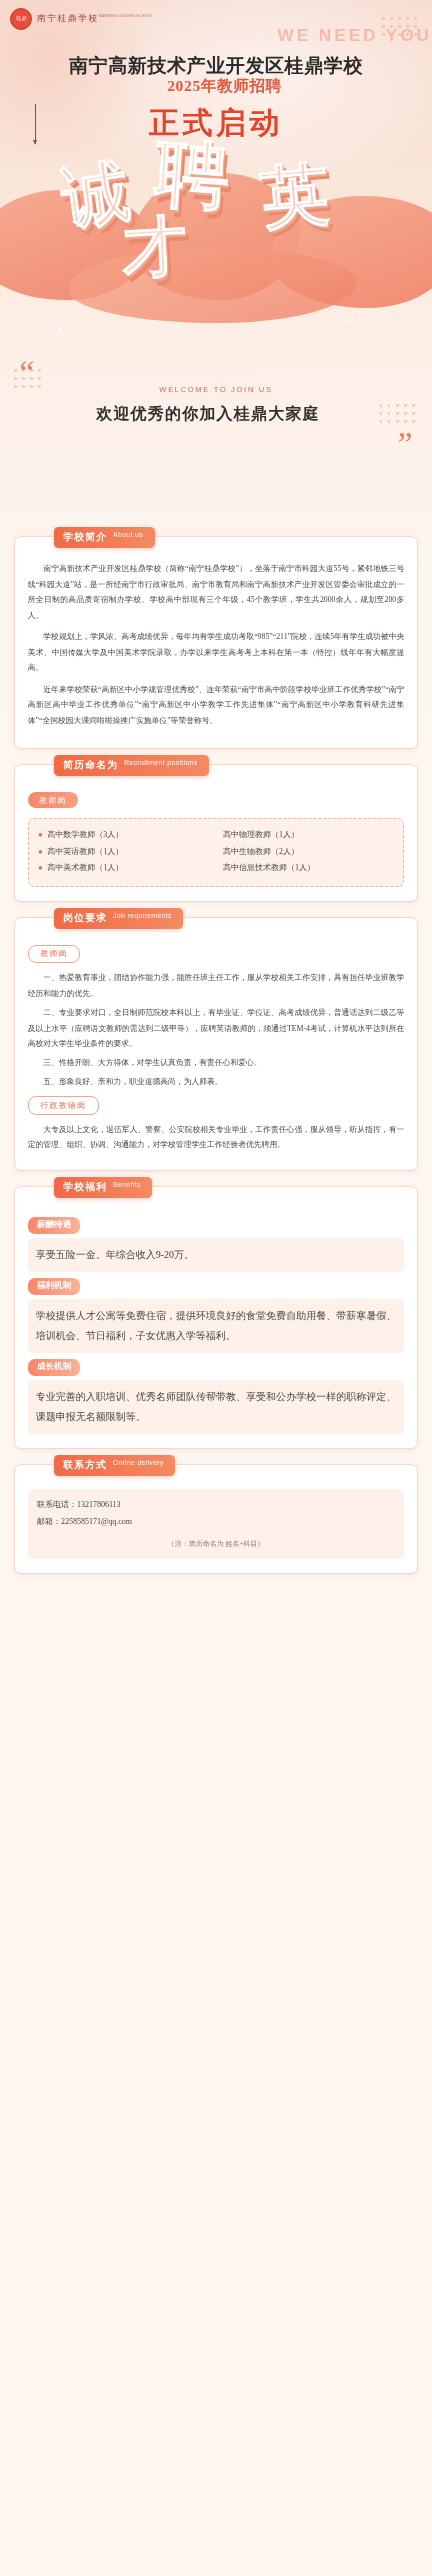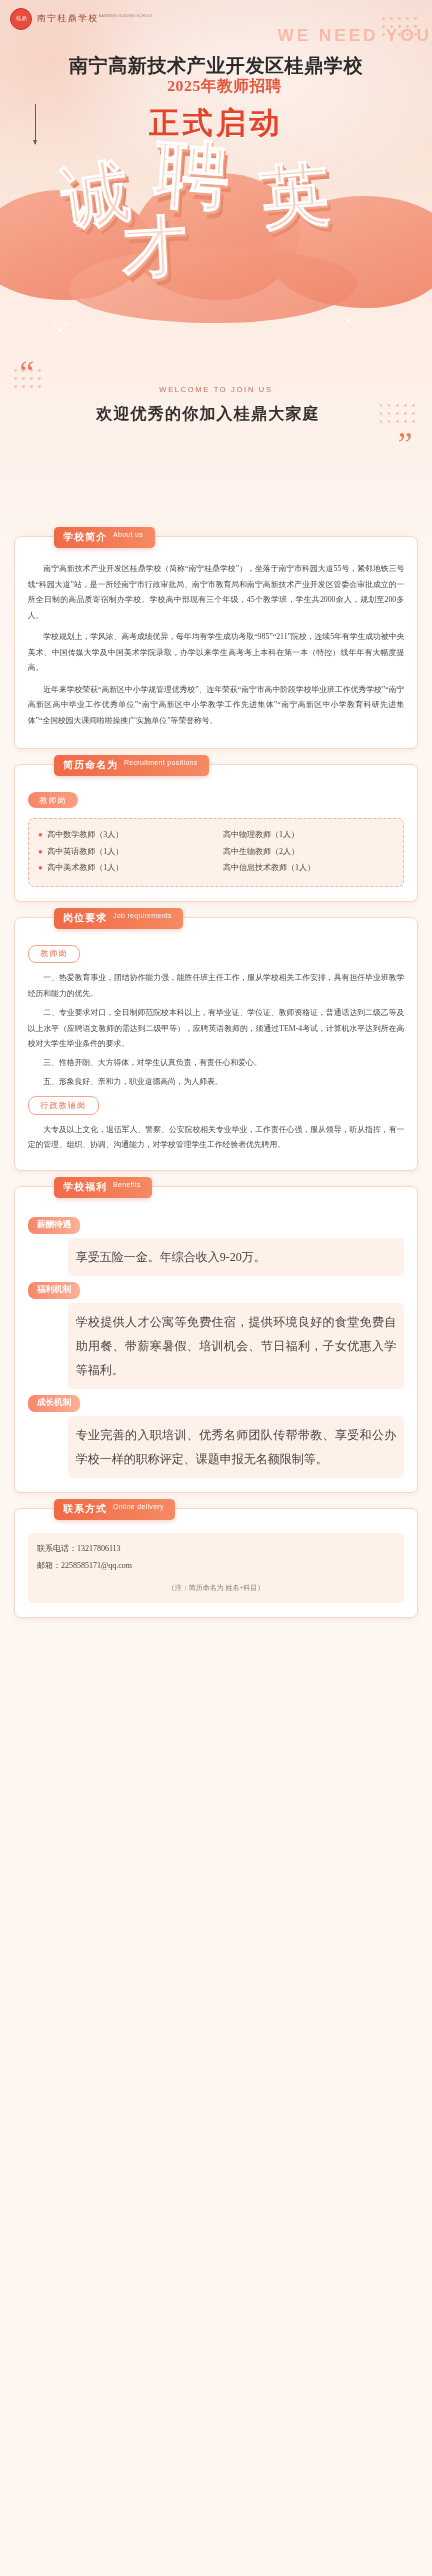--- a/index.html
+++ b/index.html
@@ -326,25 +326,24 @@
     background: linear-gradient(90deg, #f7866a, #fbb195);
     border-radius: 7px;
     padding: 2.3px 9.2px;
     margin: 5.8px 0 4.6px;
   }
   .benefit-box {
     background: #fdf1ea;
     border-radius: 4.6px;
     padding: 7px 8px;
     font-family: "Liberation Serif", serif;
-    font-size: 12px;
+    font-size: 10px;
     line-height: 2.0;
     color: #4a4441;
     text-align: justify;
-    margin-left: 40px;
   }
 
   .contact-list {
     background: #fdf1ea;
     border-radius: 4.6px;
     padding: 8px 9.2px;
     font-family: "Liberation Serif", serif;
     font-size: 8px;
     line-height: 2.1;
     color: #4a4441;
@@ -488,21 +487,21 @@
 
   <section class="section">
     <div class="sec-head">
       <span class="sec-cn">岗位要求</span>
       <span class="sec-en">Job requirements</span>
     </div>
 
     <div class="pill light">教师岗</div>
     <ol class="reqs">
       <li>一、热爱教育事业，团结协作能力强，能胜任班主任工作，服从学校相关工作安排，具有担任毕业班教学经历和能力的优先。</li>
-      <li>二、专业要求对口，全日制师范院校本科以上，有毕业证、学位证、教师资格证，普通话达到二级乙等及以上水平（应聘语文教师的需达到二级甲等），应聘英语教师的，须通过TEM-4考试，计算机水平达到所在高校对大学生毕业条件的要求。</li>
+      <li>二、专业要求对口，全日制师范院校本科以上，有毕业证、学位证、高考成绩优异，普通话达到二级乙等及以上水平（应聘语文教师的需达到二级甲等），应聘英语教师的，须通过TEM-4考试，计算机水平达到所在高校对大学生毕业条件的要求。</li>
       <li>三、性格开朗、大方得体，对学生认真负责，有责任心和爱心。</li>
       <li>五、形象良好、亲和力，职业道德高尚，为人师表。</li>
     </ol>
 
     <div class="pill light">行政教辅岗</div>
     <ol class="reqs">
       <li>大专及以上文化，退伍军人、警察、公安院校相关专业毕业，工作责任心强，服从领导，听从指挥，有一定的管理、组织、协调、沟通能力，对学校管理学生工作经验者优先聘用。</li>
     </ol>
   </section>
 

